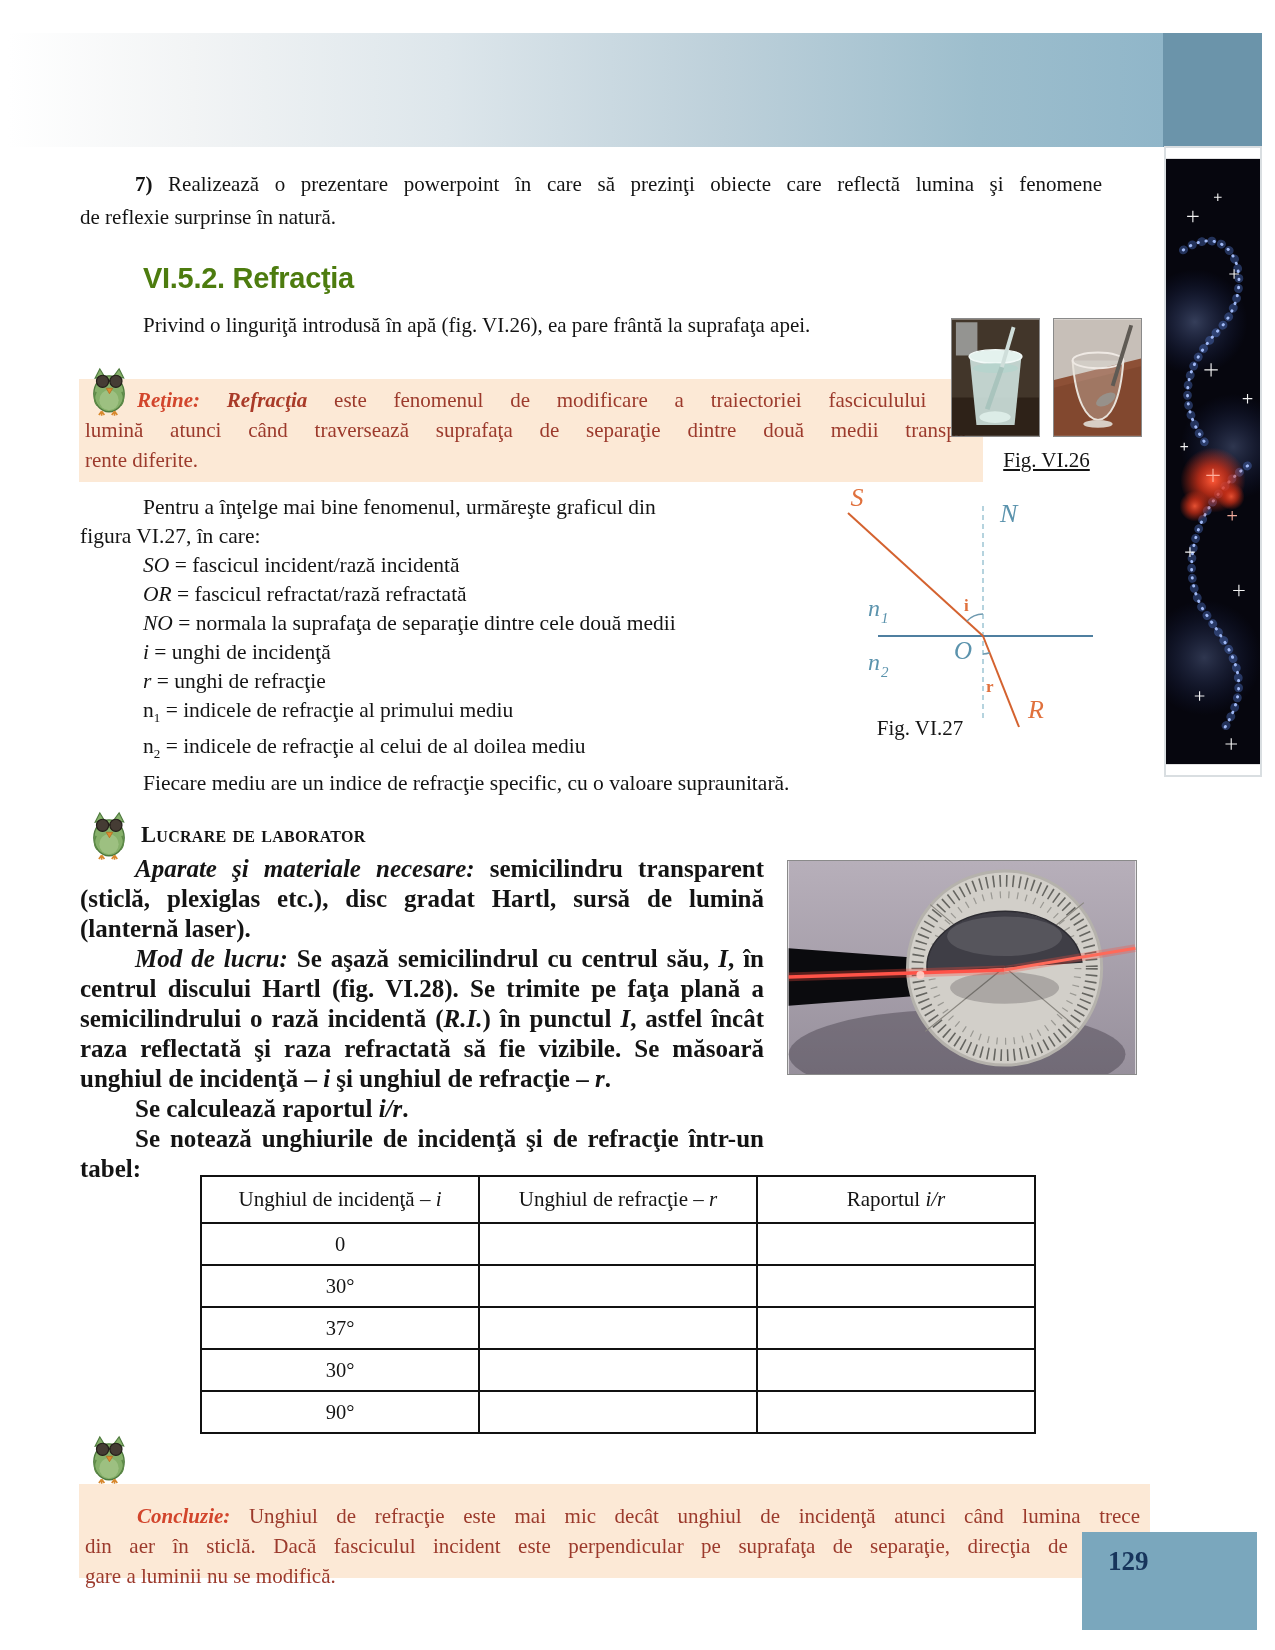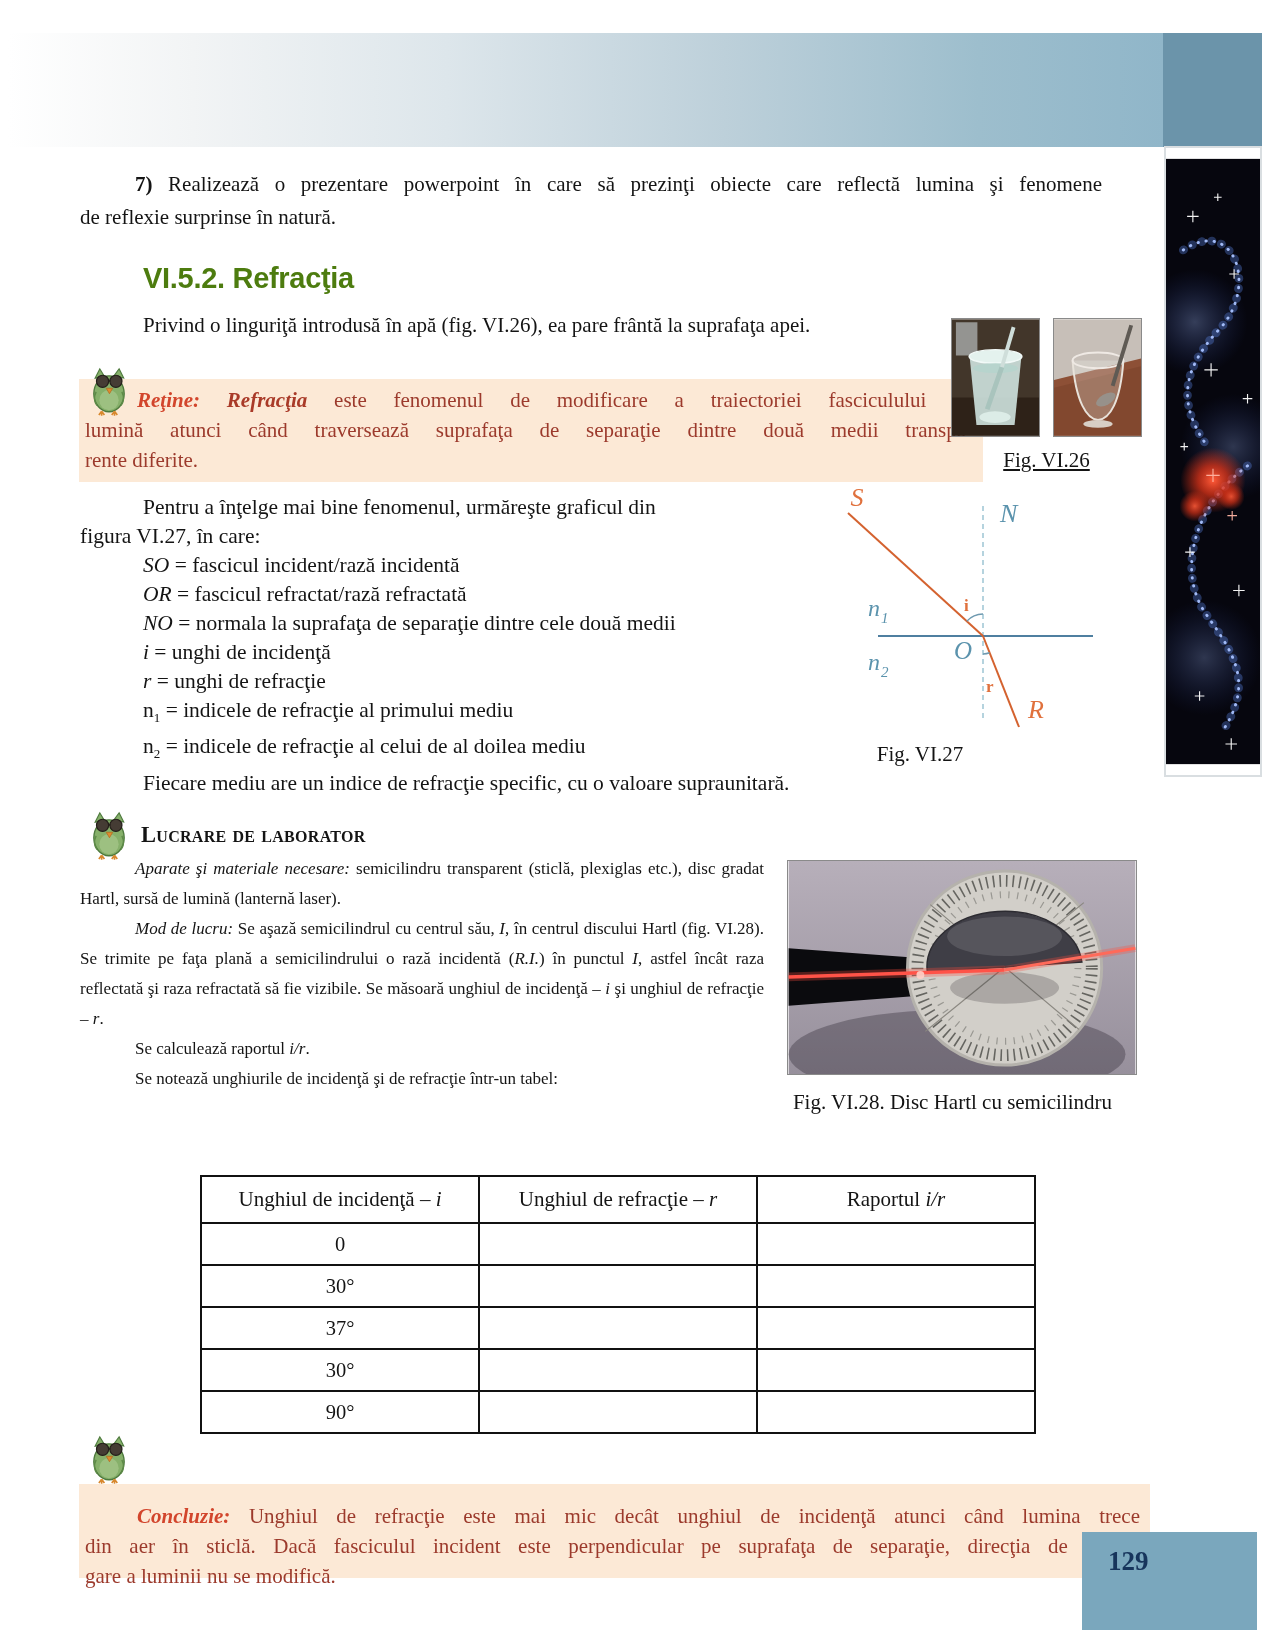--- a/index.html
+++ b/index.html
@@ -29,21 +29,21 @@
   .note-label{font-weight:bold;font-style:italic;color:#d2452c;}
   .note-term{font-weight:bold;font-style:italic;color:#a93a28;}
 
   
   .flow{font-size:21.5px;line-height:29px;}
   .def-line{margin-left:63px;}
   .def-line i{font-style:italic;}
   sub{font-size:13px;}
 
   .lab-heading{font-weight:bold;font-size:22.5px;font-variant:small-caps;letter-spacing:.3px;}
-  .lab-text{font-size:17px;line-height:30px;text-align:justify;}
+  .lab-text{font-size:25px;line-height:30px;text-align:justify;font-weight:bold;}
   .lab-text p{margin:0;text-indent:55px;}
 
   .caption{font-size:21px;text-align:center;}
 
   
   table.meas{border-collapse:collapse;width:836px;table-layout:fixed;padding-left:10px;}
   table.meas th, table.meas td{border:2px solid #111;text-align:center;font-weight:normal;}
   table.meas th{height:43px;font-size:21px;}
   table.meas td{height:38px;font-size:20.5px;}
 
@@ -187,21 +187,21 @@
     <text x="180" y="52" font-family="Liberation Serif,serif" font-style="italic" font-size="26" fill="#5b93ad">N</text>
     <text x="48" y="146" font-family="Liberation Serif,serif" font-style="italic" font-size="24" fill="#5b93ad">n</text>
     <text x="61" y="153" font-family="Liberation Serif,serif" font-style="italic" font-size="15" fill="#5b93ad">1</text>
     <text x="48" y="200" font-family="Liberation Serif,serif" font-style="italic" font-size="24" fill="#5b93ad">n</text>
     <text x="61" y="207" font-family="Liberation Serif,serif" font-style="italic" font-size="15" fill="#5b93ad">2</text>
     <text x="134" y="189" font-family="Liberation Serif,serif" font-style="italic" font-size="25" fill="#5b93ad">O</text>
     <text x="144" y="141" font-family="Liberation Serif,serif" font-weight="bold" font-size="17" fill="#e0713d">i</text>
     <text x="166" y="222" font-family="Liberation Serif,serif" font-weight="bold" font-size="17" fill="#e0713d">r</text>
     <text x="208" y="248" font-family="Liberation Serif,serif" font-style="italic" font-size="26" fill="#e0713d">R</text>
   </svg>
-  <div class="abs caption" style="left:850px;top:742px;width:140px;">Fig. VI.27</div>
+  <div class="abs caption" style="left:850px;top:716px;width:140px;">Fig. VI.27</div>
 
   <svg class="abs owl" style="left:86px;top:810px;" viewBox="0 0 50 54">
       <use href="#owl"></use>
     </svg>
   <div class="abs lab-heading" style="left:141px;top:822px;">Lucrare de laborator</div>
 
   <div class="abs lab-text" style="left:80px;top:854px;width:684px;">
     <p><i>Aparate şi materiale necesare:</i><span> semicilindru transparent (sticlă, plexiglas etc.), disc gradat Hartl, sursă de lumină (lanternă laser).</span></p>
     <p><i>Mod de lucru:</i><span> Se aşază semicilindrul cu centrul său, </span><i>I</i><span>, în centrul discului Hartl (fig. VI.28). Se trimite pe faţa plană a semicilindrului o rază incidentă (</span><i>R.I.</i><span>) în punctul </span><i>I</i><span>, astfel încât raza reflectată şi raza refractată să fie vizibile. Se măsoară unghiul de incidenţă – </span><i>i</i><span> şi unghiul de refracţie – </span><i>r</i><span>.</span></p>
     <p><span>Se calculează raportul </span><i>i/r</i><span>.</span></p>
@@ -225,21 +225,20 @@
     <line x1="143" y1="44" x2="293" y2="170" stroke="#8a8780" stroke-width="1.2"></line>
     <path d="M140,112 L296,102 A78,56 0 0 0 140,112 Z" fill="#3f3e46" stroke="#2c2b31" stroke-width="1.5"></path>
     <ellipse cx="218" cy="76" rx="58" ry="20" fill="#ffffff" opacity="0.12"></ellipse>
     <ellipse cx="218" cy="128" rx="55" ry="16" fill="#1e1c22" opacity="0.22"></ellipse>
     <line x1="0" y1="117" x2="218" y2="110" stroke="#ff4b3c" stroke-width="9" opacity="0.3"></line>
     <line x1="0" y1="117" x2="218" y2="110" stroke="#ff5348" stroke-width="3.5"></line>
     <line x1="218" y1="110" x2="350" y2="88" stroke="#ff4b3c" stroke-width="8" opacity="0.28"></line>
     <line x1="218" y1="110" x2="350" y2="88" stroke="#ff6a5a" stroke-width="3"></line>
     <circle cx="133" cy="115" r="4" fill="#ffd2c8" opacity="0.9"></circle>
   </svg>
-  <div class="abs caption" style="left:760px;top:1090px;width:385px;">Fig. VI.28. Disc Hartl cu semicilindru</div>
 
   <table class="meas abs" style="left:200px;top:1175px;">
     <thead>
       <tr>
         <th><span>Unghiul de incidenţă – </span><i>i</i></th>
         <th><span>Unghiul de refracţie – </span><i>r</i></th>
         <th><span>Raportul </span><i>i/r</i></th>
       </tr>
     </thead>
     <tbody>

